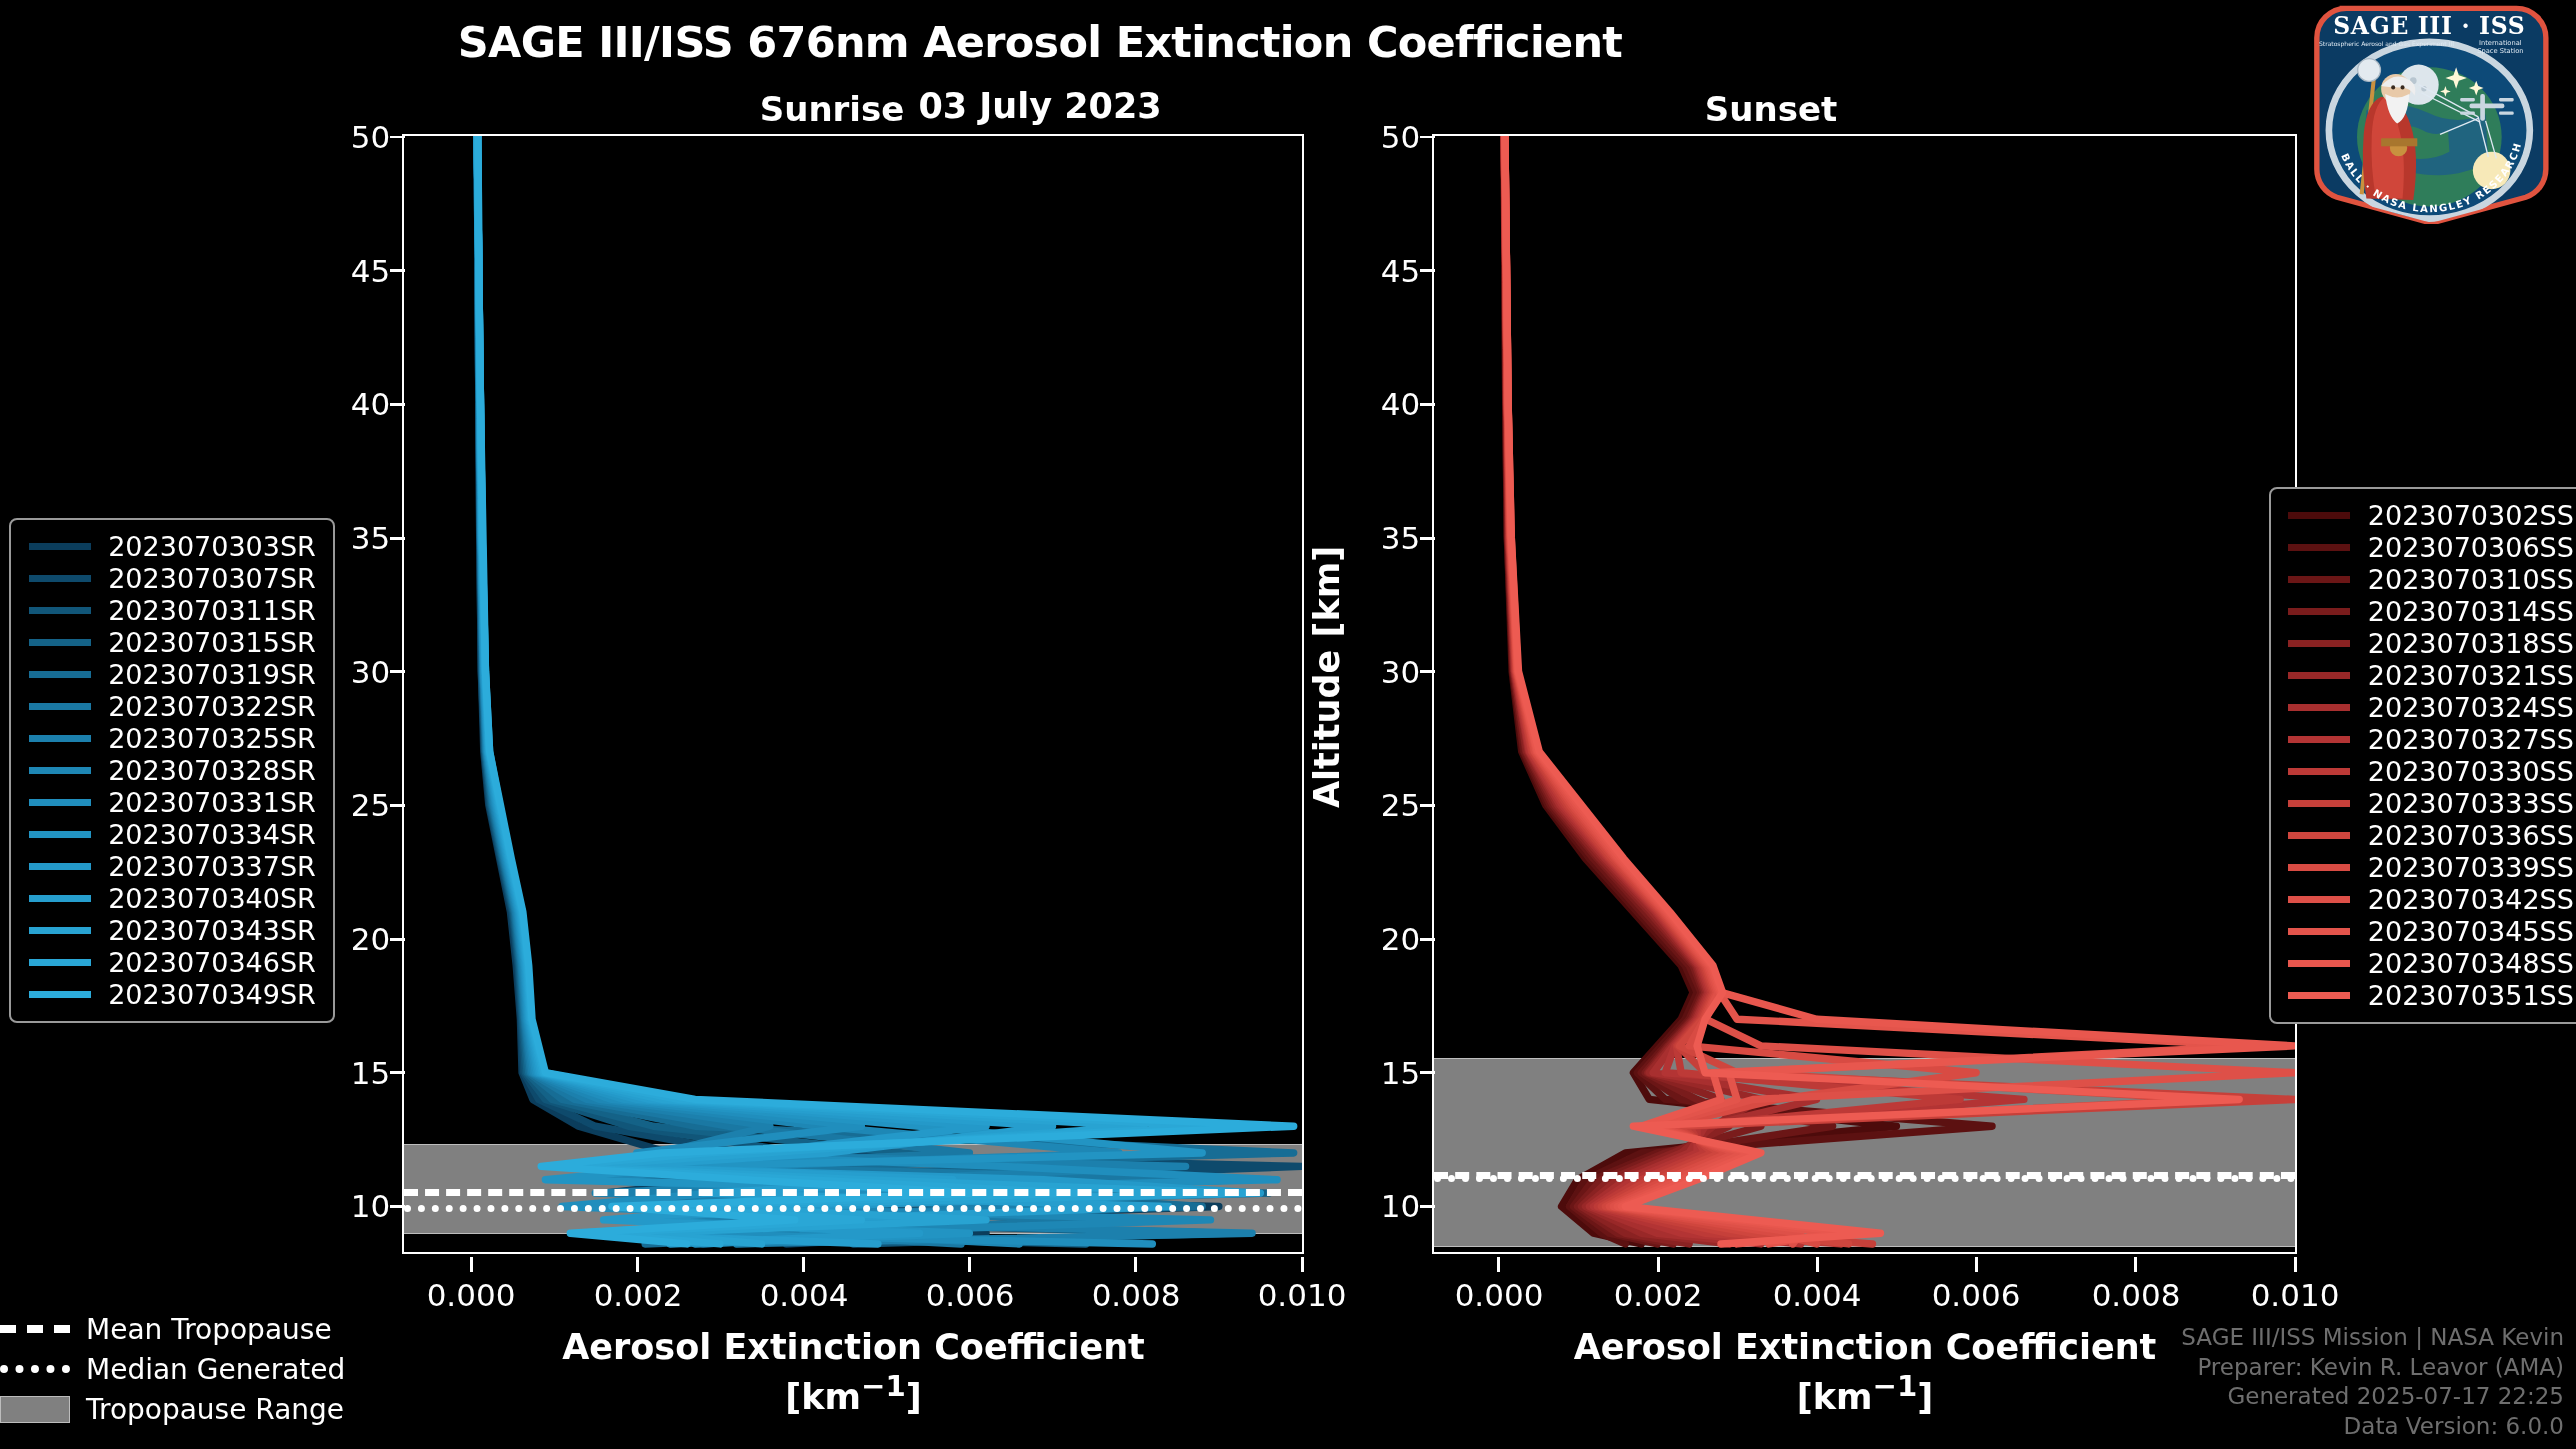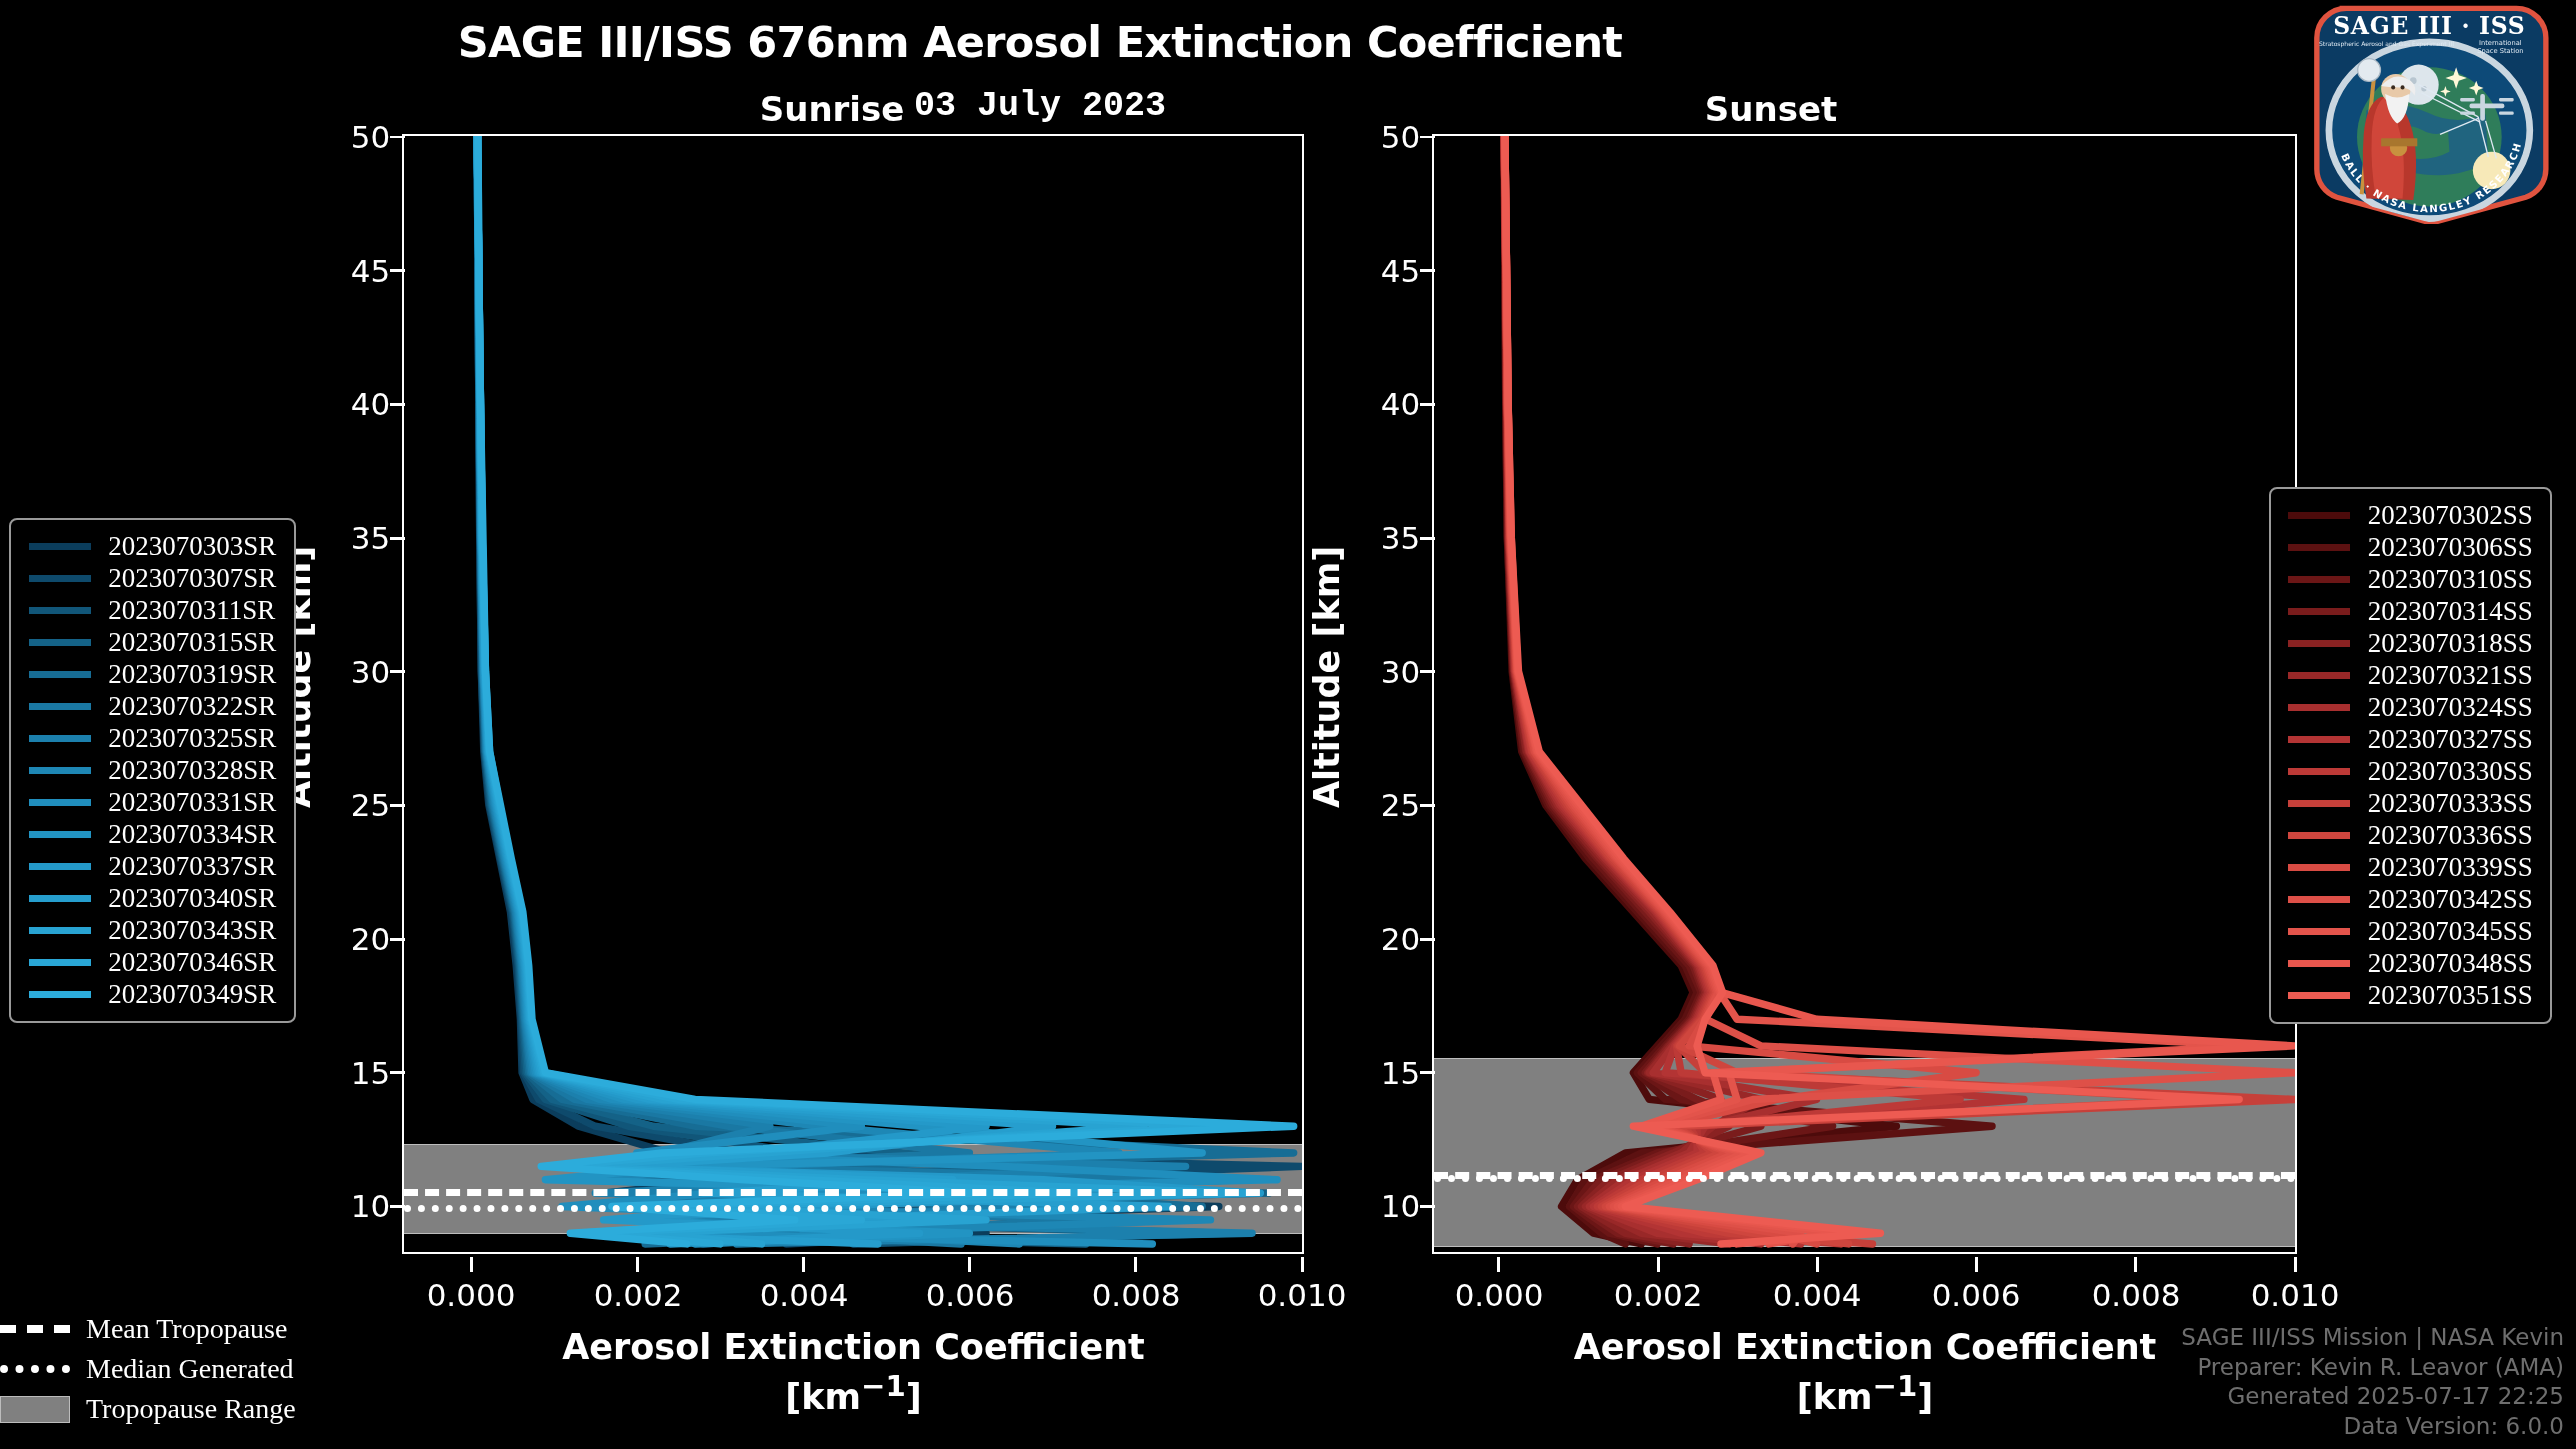--- a/index.html
+++ b/index.html
@@ -2,21 +2,21 @@
 <html style="font-size:10.7px"><head>
 <meta charset="utf-8">
 <style>
   html,body{margin:0;padding:0;background:#000;}
   body{width:2576px;height:1449px;position:relative;overflow:hidden;
        font-family:"DejaVu Sans","Liberation Sans",sans-serif;color:#fff;}
 
   .title{position:absolute;left:0;top:17.4px;width:2080px;text-align:center;
          font-size:43px;font-weight:bold;letter-spacing:-0.7px;}
   .subtitle{position:absolute;left:0;top:86px;width:2080px;text-align:center;
-            font-size:35px;font-weight:bold;font-family:Liberation Mono, monospace;}
+            font-size:35px;font-weight:bold;}
 
   .panel-label{position:absolute;font-size:34px;font-weight:bold;text-align:center;}
   #sunrise-label{left:644px;top:89px;width:376px;}
   #sunset-label{left:1583px;top:89px;width:376px;}
 
   
   .plot{position:absolute;top:134px;height:1120px;border:2.7px solid #fff;
         background:#000;box-sizing:border-box;overflow:hidden;}
   #plot-sunrise{left:402px;width:902px;}
   #plot-sunset{left:1432px;width:865px;}
@@ -41,21 +41,21 @@
   .axis-x-title{position:absolute;text-align:center;font-size:35px;font-weight:bold;
                 line-height:1.22;}
   .axis-y-title{position:absolute;font-size:35px;font-weight:bold;
                 transform-origin:0 0;transform:rotate(-90deg);white-space:nowrap;}
 
   
   .legend{position:absolute;border:2px solid #9a9a9a;border-radius:8px;
           background:#000;padding:10.7px 17.4px;}
   .legend-row{display:flex;align-items:center;height:32px;}
   .legend-swatch{width:62px;height:7.4px;margin-right:17.4px;flex:none;}
-  .legend-text{font-size:27px;white-space:nowrap;font-family:Liberation Serif, serif;}
+  .legend-text{font-size:27px;white-space:nowrap;}
 
   #legend-sunrise{left:9.4px;top:518px;}
   #legend-sunset{left:2269px;top:487px;}
 
   #legend-tropopause{position:absolute;left:0;top:1309px;}
   #legend-tropopause .legend-row{height:40px;}
   #legend-tropopause .legend-text{font-size:28px;}
   .sw-dashed{width:70px;height:0;border-top:8px dashed #fff;margin-right:16px;flex:none;}
   .sw-dotted{width:70px;height:0;border-top:8px dotted #fff;margin-right:16px;flex:none;}
   .sw-box{width:70px;height:27px;background:#808080;border:1.3px solid #bdbdbd;

